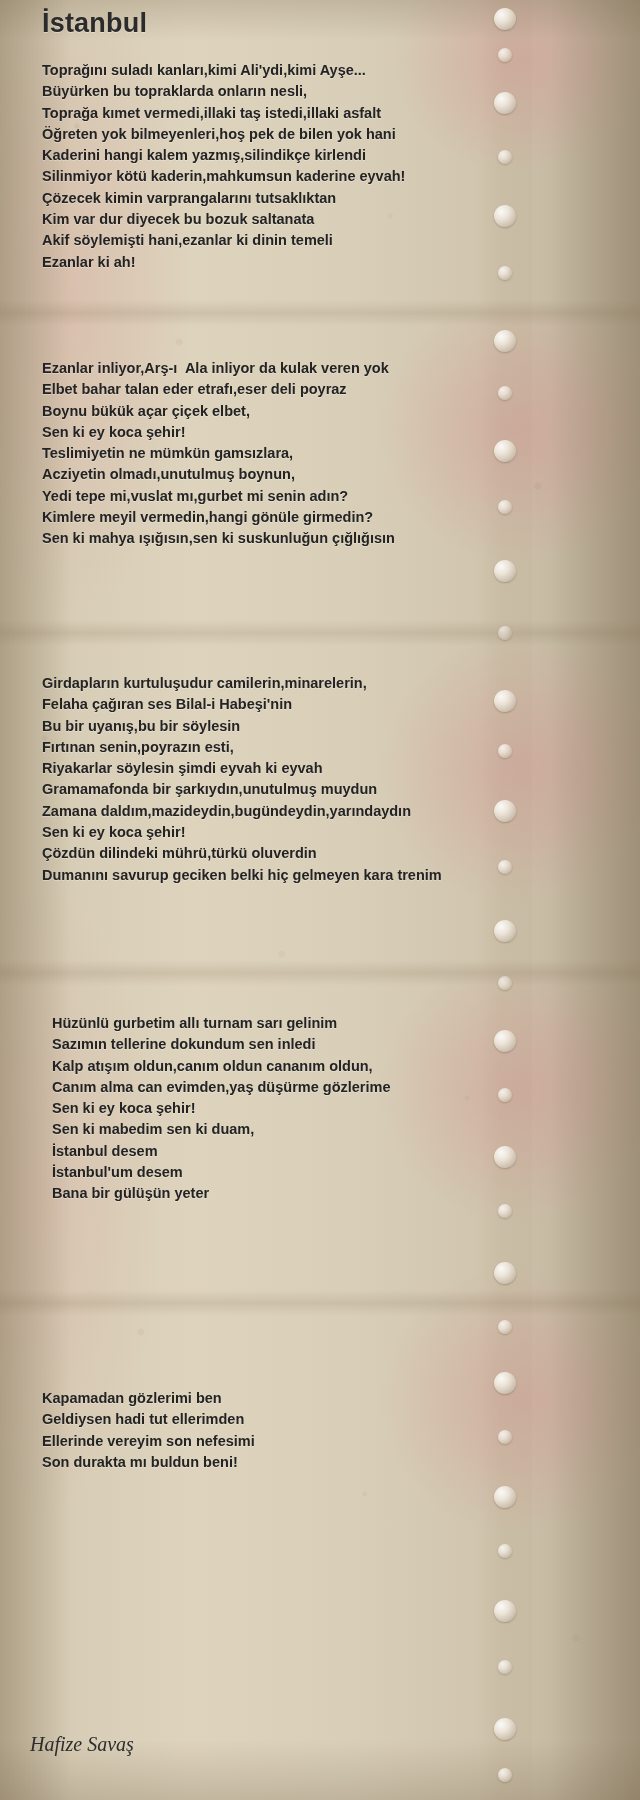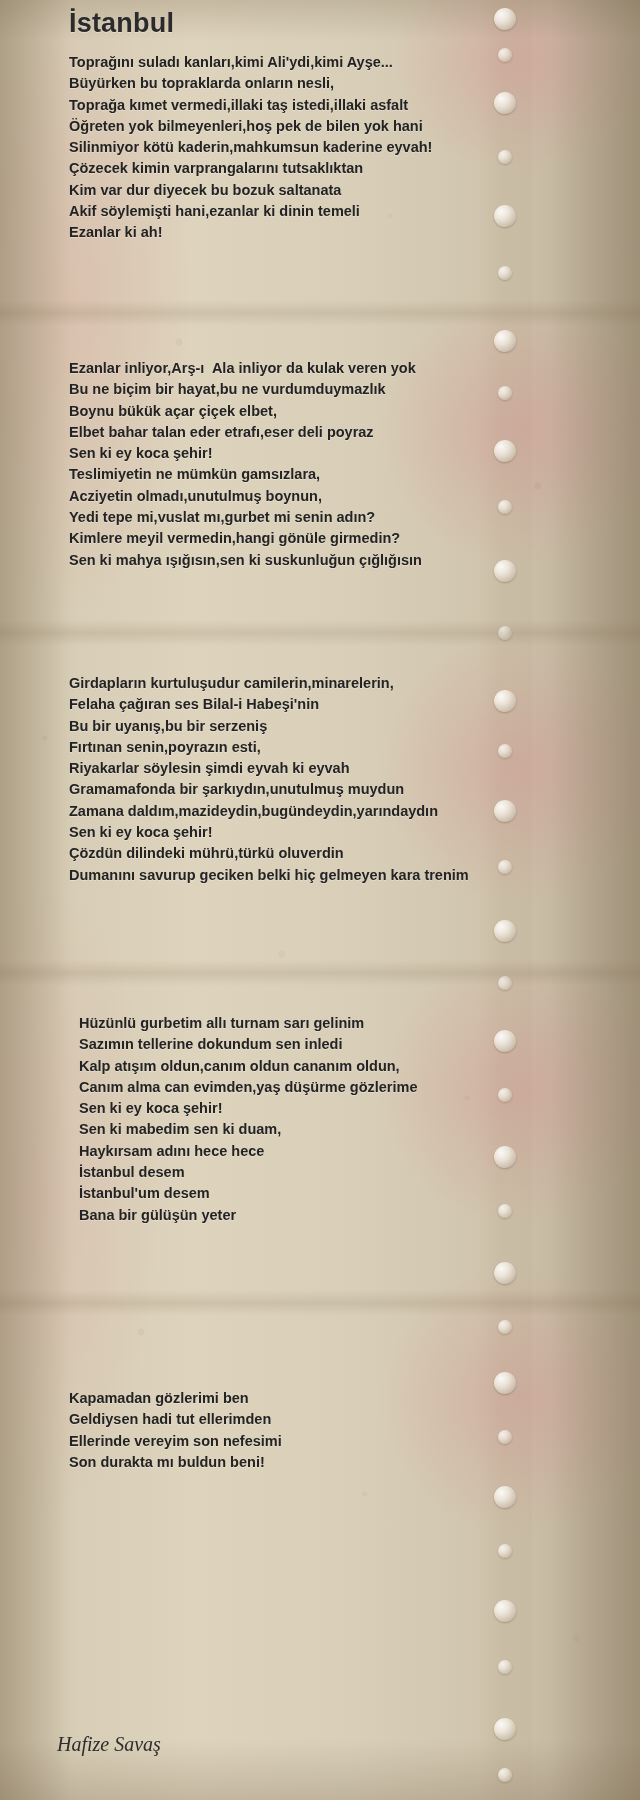--- a/index.html
+++ b/index.html
@@ -24,21 +24,20 @@
     background-image:
       radial-gradient(ellipse 180px 160px at 520px 60px, rgba(215,150,150,0.45), rgba(215,150,150,0) 70%),
       radial-gradient(ellipse 200px 190px at 520px 430px, rgba(212,145,145,0.42), rgba(212,145,145,0) 70%),
       radial-gradient(ellipse 200px 190px at 520px 770px, rgba(212,145,145,0.40), rgba(212,145,145,0) 70%),
       radial-gradient(ellipse 200px 190px at 520px 1090px, rgba(212,145,145,0.40), rgba(212,145,145,0) 70%),
       radial-gradient(ellipse 200px 190px at 520px 1400px, rgba(212,145,145,0.38), rgba(212,145,145,0) 70%),
       radial-gradient(ellipse 160px 420px at 70px 300px, rgba(220,170,160,0.35), rgba(220,170,160,0) 75%),
       radial-gradient(ellipse 160px 420px at 40px 1200px, rgba(220,175,165,0.30), rgba(220,175,165,0) 75%),
       linear-gradient(90deg, #c9bda4 0%, #d8cdb6 12%, #ded3bd 30%, #d9cfb9 55%, #cfc3ac 78%, #b8ab94 100%),
       linear-gradient(180deg, #d6cbb4 0%, #d2c7b0 25%, #d7ccb5 50%, #cec3ac 75%, #c6baa3 100%);
-    padding-left: 27px;
   }
 
   
   .grain {
     position: absolute;
     inset: 0;
     pointer-events: none;
     opacity: 0.5;
     background-image:
       radial-gradient(circle at 12% 7%, rgba(120,100,70,0.20) 0 2px, rgba(0,0,0,0) 3px),
@@ -199,63 +198,62 @@
   <div id="band-separators">
       <div class="band-sep" style="top: 300px;"></div>
       <div class="band-sep" style="top: 620px;"></div>
       <div class="band-sep" style="top: 960px;"></div>
       <div class="band-sep" style="top: 1290px;"></div>
     </div>
 
   <div class="content">
     <div class="poem-title">İstanbul</div>
     <div id="stanzas">
-        <div class="stanza" style="top: 52px;">
+        <div class="stanza" style="top: 60px;">
           <div class="line">Toprağını suladı kanları,kimi Ali'ydi,kimi Ayşe...</div>
           <div class="line">Büyürken bu topraklarda onların nesli,</div>
           <div class="line">Toprağa kımet vermedi,illaki taş istedi,illaki asfalt</div>
           <div class="line">Öğreten yok bilmeyenleri,hoş pek de bilen yok hani</div>
+          <div class="line">Kaderini hangi kalem yazmış,silindikçe kirlendi</div>
           <div class="line">Silinmiyor kötü kaderin,mahkumsun kaderine eyvah!</div>
           <div class="line">Çözecek kimin varprangalarını tutsaklıktan</div>
           <div class="line">Kim var dur diyecek bu bozuk saltanata</div>
           <div class="line">Akif söylemişti hani,ezanlar ki dinin temeli</div>
           <div class="line">Ezanlar ki ah!</div>
         </div>
         <div class="stanza" style="top: 358px;">
           <div class="line">Ezanlar inliyor,Arş-ı  Ala inliyor da kulak veren yok</div>
-          <div class="line">Bu ne biçim bir hayat,bu ne vurdumduymazlık</div>
+          <div class="line">Elbet bahar talan eder etrafı,eser deli poyraz</div>
           <div class="line">Boynu bükük açar çiçek elbet,</div>
-          <div class="line">Elbet bahar talan eder etrafı,eser deli poyraz</div>
           <div class="line">Sen ki ey koca şehir!</div>
           <div class="line">Teslimiyetin ne mümkün gamsızlara,</div>
           <div class="line">Acziyetin olmadı,unutulmuş boynun,</div>
           <div class="line">Yedi tepe mi,vuslat mı,gurbet mi senin adın?</div>
           <div class="line">Kimlere meyil vermedin,hangi gönüle girmedin?</div>
           <div class="line">Sen ki mahya ışığısın,sen ki suskunluğun çığlığısın</div>
         </div>
         <div class="stanza" style="top: 673px;">
           <div class="line">Girdapların kurtuluşudur camilerin,minarelerin,</div>
           <div class="line">Felaha çağıran ses Bilal-i Habeşi'nin</div>
-          <div class="line">Bu bir uyanış,bu bir serzeniş</div>
+          <div class="line">Bu bir uyanış,bu bir söylesin</div>
           <div class="line">Fırtınan senin,poyrazın esti,</div>
           <div class="line">Riyakarlar söylesin şimdi eyvah ki eyvah</div>
           <div class="line">Gramamafonda bir şarkıydın,unutulmuş muydun</div>
           <div class="line">Zamana daldım,mazideydin,bugündeydin,yarındaydın</div>
           <div class="line">Sen ki ey koca şehir!</div>
           <div class="line">Çözdün dilindeki mührü,türkü oluverdin</div>
           <div class="line">Dumanını savurup geciken belki hiç gelmeyen kara trenim</div>
         </div>
         <div class="stanza" style="top: 1013px; margin-left: 10px;">
           <div class="line">Hüzünlü gurbetim allı turnam sarı gelinim</div>
           <div class="line">Sazımın tellerine dokundum sen inledi</div>
           <div class="line">Kalp atışım oldun,canım oldun cananım oldun,</div>
           <div class="line">Canım alma can evimden,yaş düşürme gözlerime</div>
           <div class="line">Sen ki ey koca şehir!</div>
           <div class="line">Sen ki mabedim sen ki duam,</div>
-          <div class="line">Haykırsam adını hece hece</div>
           <div class="line">İstanbul desem</div>
           <div class="line">İstanbul'um desem</div>
           <div class="line">Bana bir gülüşün yeter</div>
         </div>
         <div class="stanza" style="top: 1353px; margin-top: 35px;">
           <div class="line">Kapamadan gözlerimi ben</div>
           <div class="line">Geldiysen hadi tut ellerimden</div>
           <div class="line">Ellerinde vereyim son nefesimi</div>
           <div class="line">Son durakta mı buldun beni!</div>
         </div>

